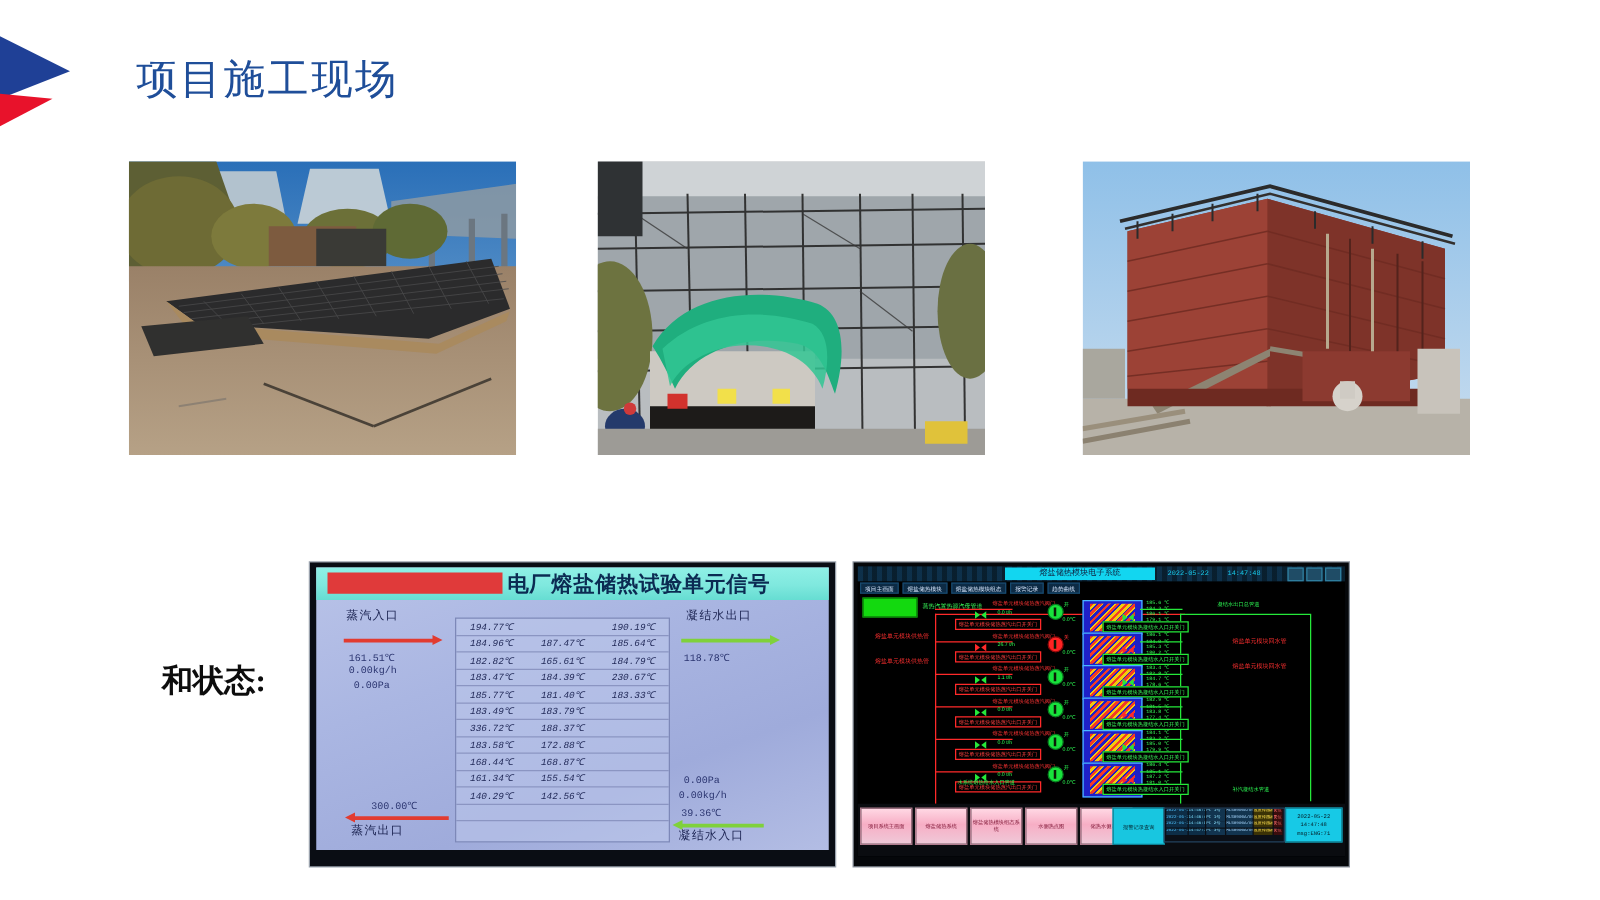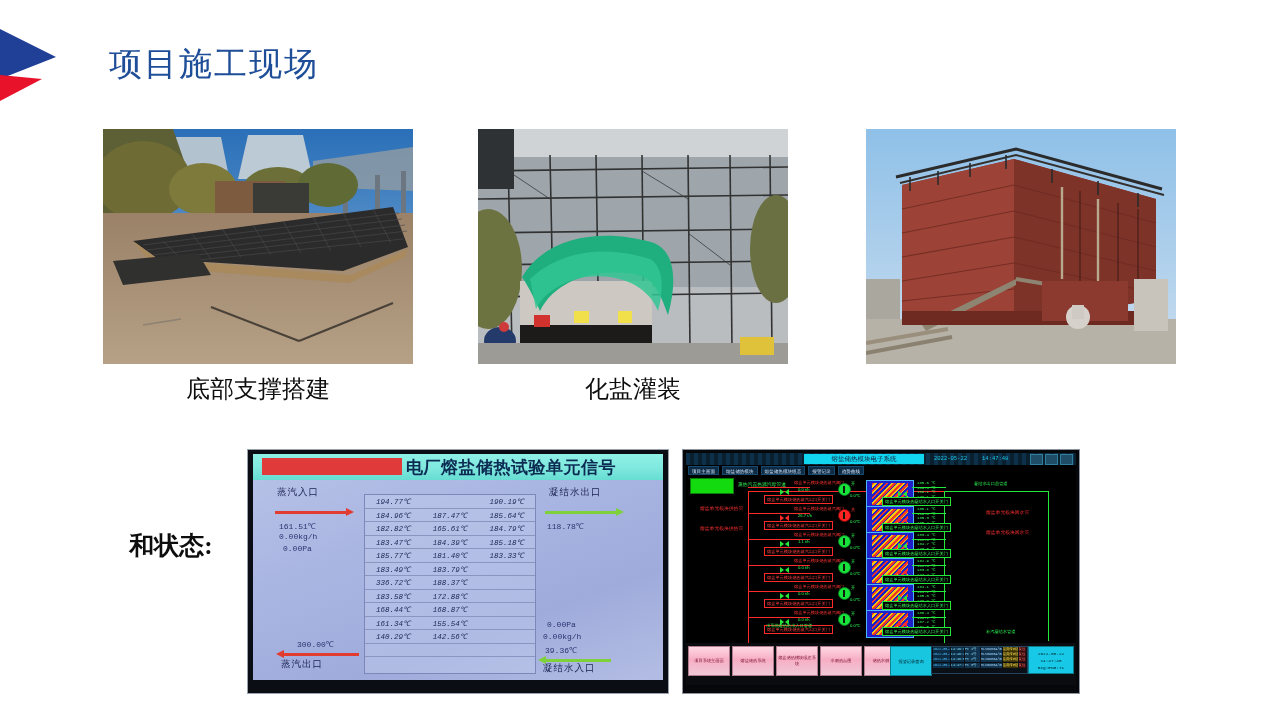--- a/index.html
+++ b/index.html
@@ -453,22 +453,20 @@
           <path d="M0 214 L82 200" stroke="#9a8f7c" stroke-width="4" fill="none"></path>
           <path d="M0 224 L86 208" stroke="#8b8170" stroke-width="4" fill="none"></path>
 
           <rect x="0" y="150" width="34" height="40" fill="#a9a79e"></rect>
         </svg>
       </div>
     </div>
   </div>
 
   <div class="caption-row">
-    <div class="caption c1">底部支撑搭建</div>
-    <div class="caption c2">化盐灌装</div>
   </div>
 
   <div class="ops-label">
     <span class="l2">和状态:</span>
   </div>
 
   <div class="hmi">
     <div class="hmi-inner">
 
       <div class="hmi-titlebar">
@@ -522,21 +520,21 @@
               <div class="tcell">185.64℃</div>
             </div>
             <div class="trow">
               <div class="tcell">182.82℃</div>
               <div class="tcell">165.61℃</div>
               <div class="tcell">184.79℃</div>
             </div>
             <div class="trow">
               <div class="tcell">183.47℃</div>
               <div class="tcell">184.39℃</div>
-              <div class="tcell">185.18℃</div>
+              <div class="tcell">230.67℃</div>
             </div>
             <div class="trow">
               <div class="tcell">185.77℃</div>
               <div class="tcell">181.40℃</div>
               <div class="tcell">183.33℃</div>
             </div>
             <div class="trow">
               <div class="tcell">183.49℃</div>
               <div class="tcell">183.79℃</div>
               <div class="tcell"></div>

